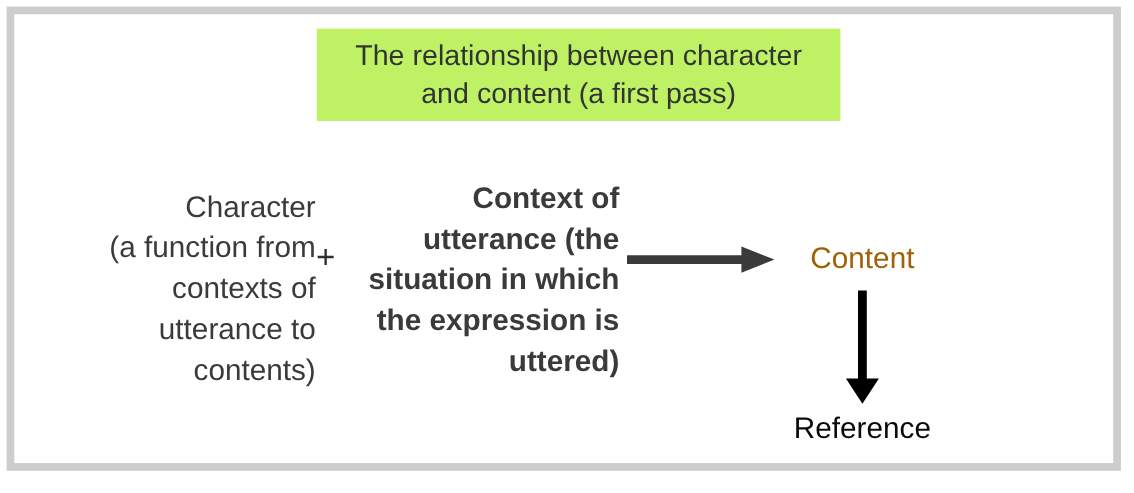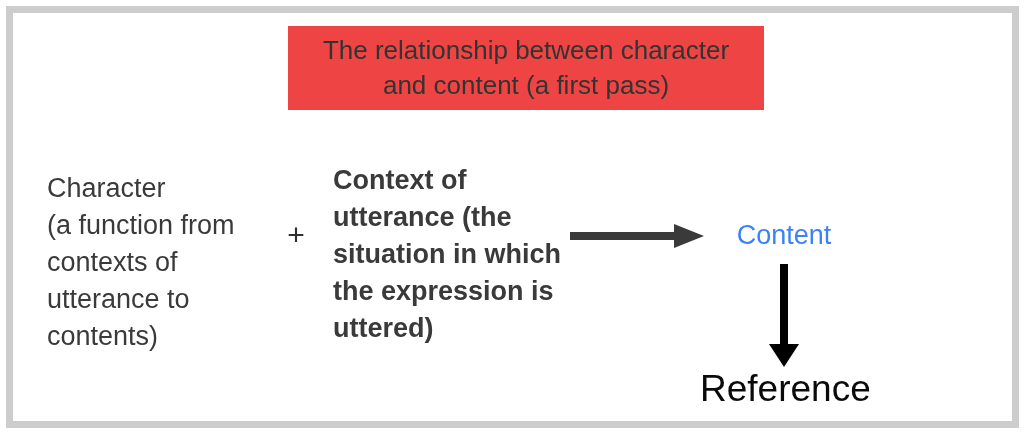--- a/index.html
+++ b/index.html
@@ -26,38 +26,38 @@
     border: 7px solid #cdcdcd;
     box-sizing: border-box;
     background: #ffffff;
   }
   #title-banner {
     position: absolute;
     left: 288px;
     top: 26px;
     width: 476px;
     height: 84px;
-    background: #ef4444;
+    background: #bef264;
     display: flex;
     align-items: center;
     justify-content: center;
   }
   #title-banner .title-text {
     font-size: 26px;
     line-height: 35px;
     color: #333333;
     text-align: center;
     white-space: pre-line;
   }
   .text-block {
     position: absolute;
     font-size: 27px;
     line-height: 37px;
     color: #3a3a3a;
-    text-align: left;
+    text-align: right;
     white-space: pre-line;
   }
   #character-block {
     left: 47px;
     top: 170px;
     width: 240px;
   }
   #context-block {
     left: 333px;
     top: 162px;
@@ -75,29 +75,29 @@
     color: #2f2f2f;
   }
   #content-label {
     position: absolute;
     left: 700px;
     top: 218px;
     width: 168px;
     text-align: center;
     font-size: 27px;
     line-height: 34px;
-    color: #3b82f6;
+    color: #a16207;
   }
   #reference-label {
     position: absolute;
     left: 700px;
     top: 372px;
     width: 168px;
     text-align: center;
-    font-size: 37px;
+    font-size: 27px;
     line-height: 34px;
     color: #0a0a0a;
   }
   #arrow-horizontal {
     position: absolute;
     left: 568px;
     top: 214px;
     width: 140px;
     height: 44px;
   }

